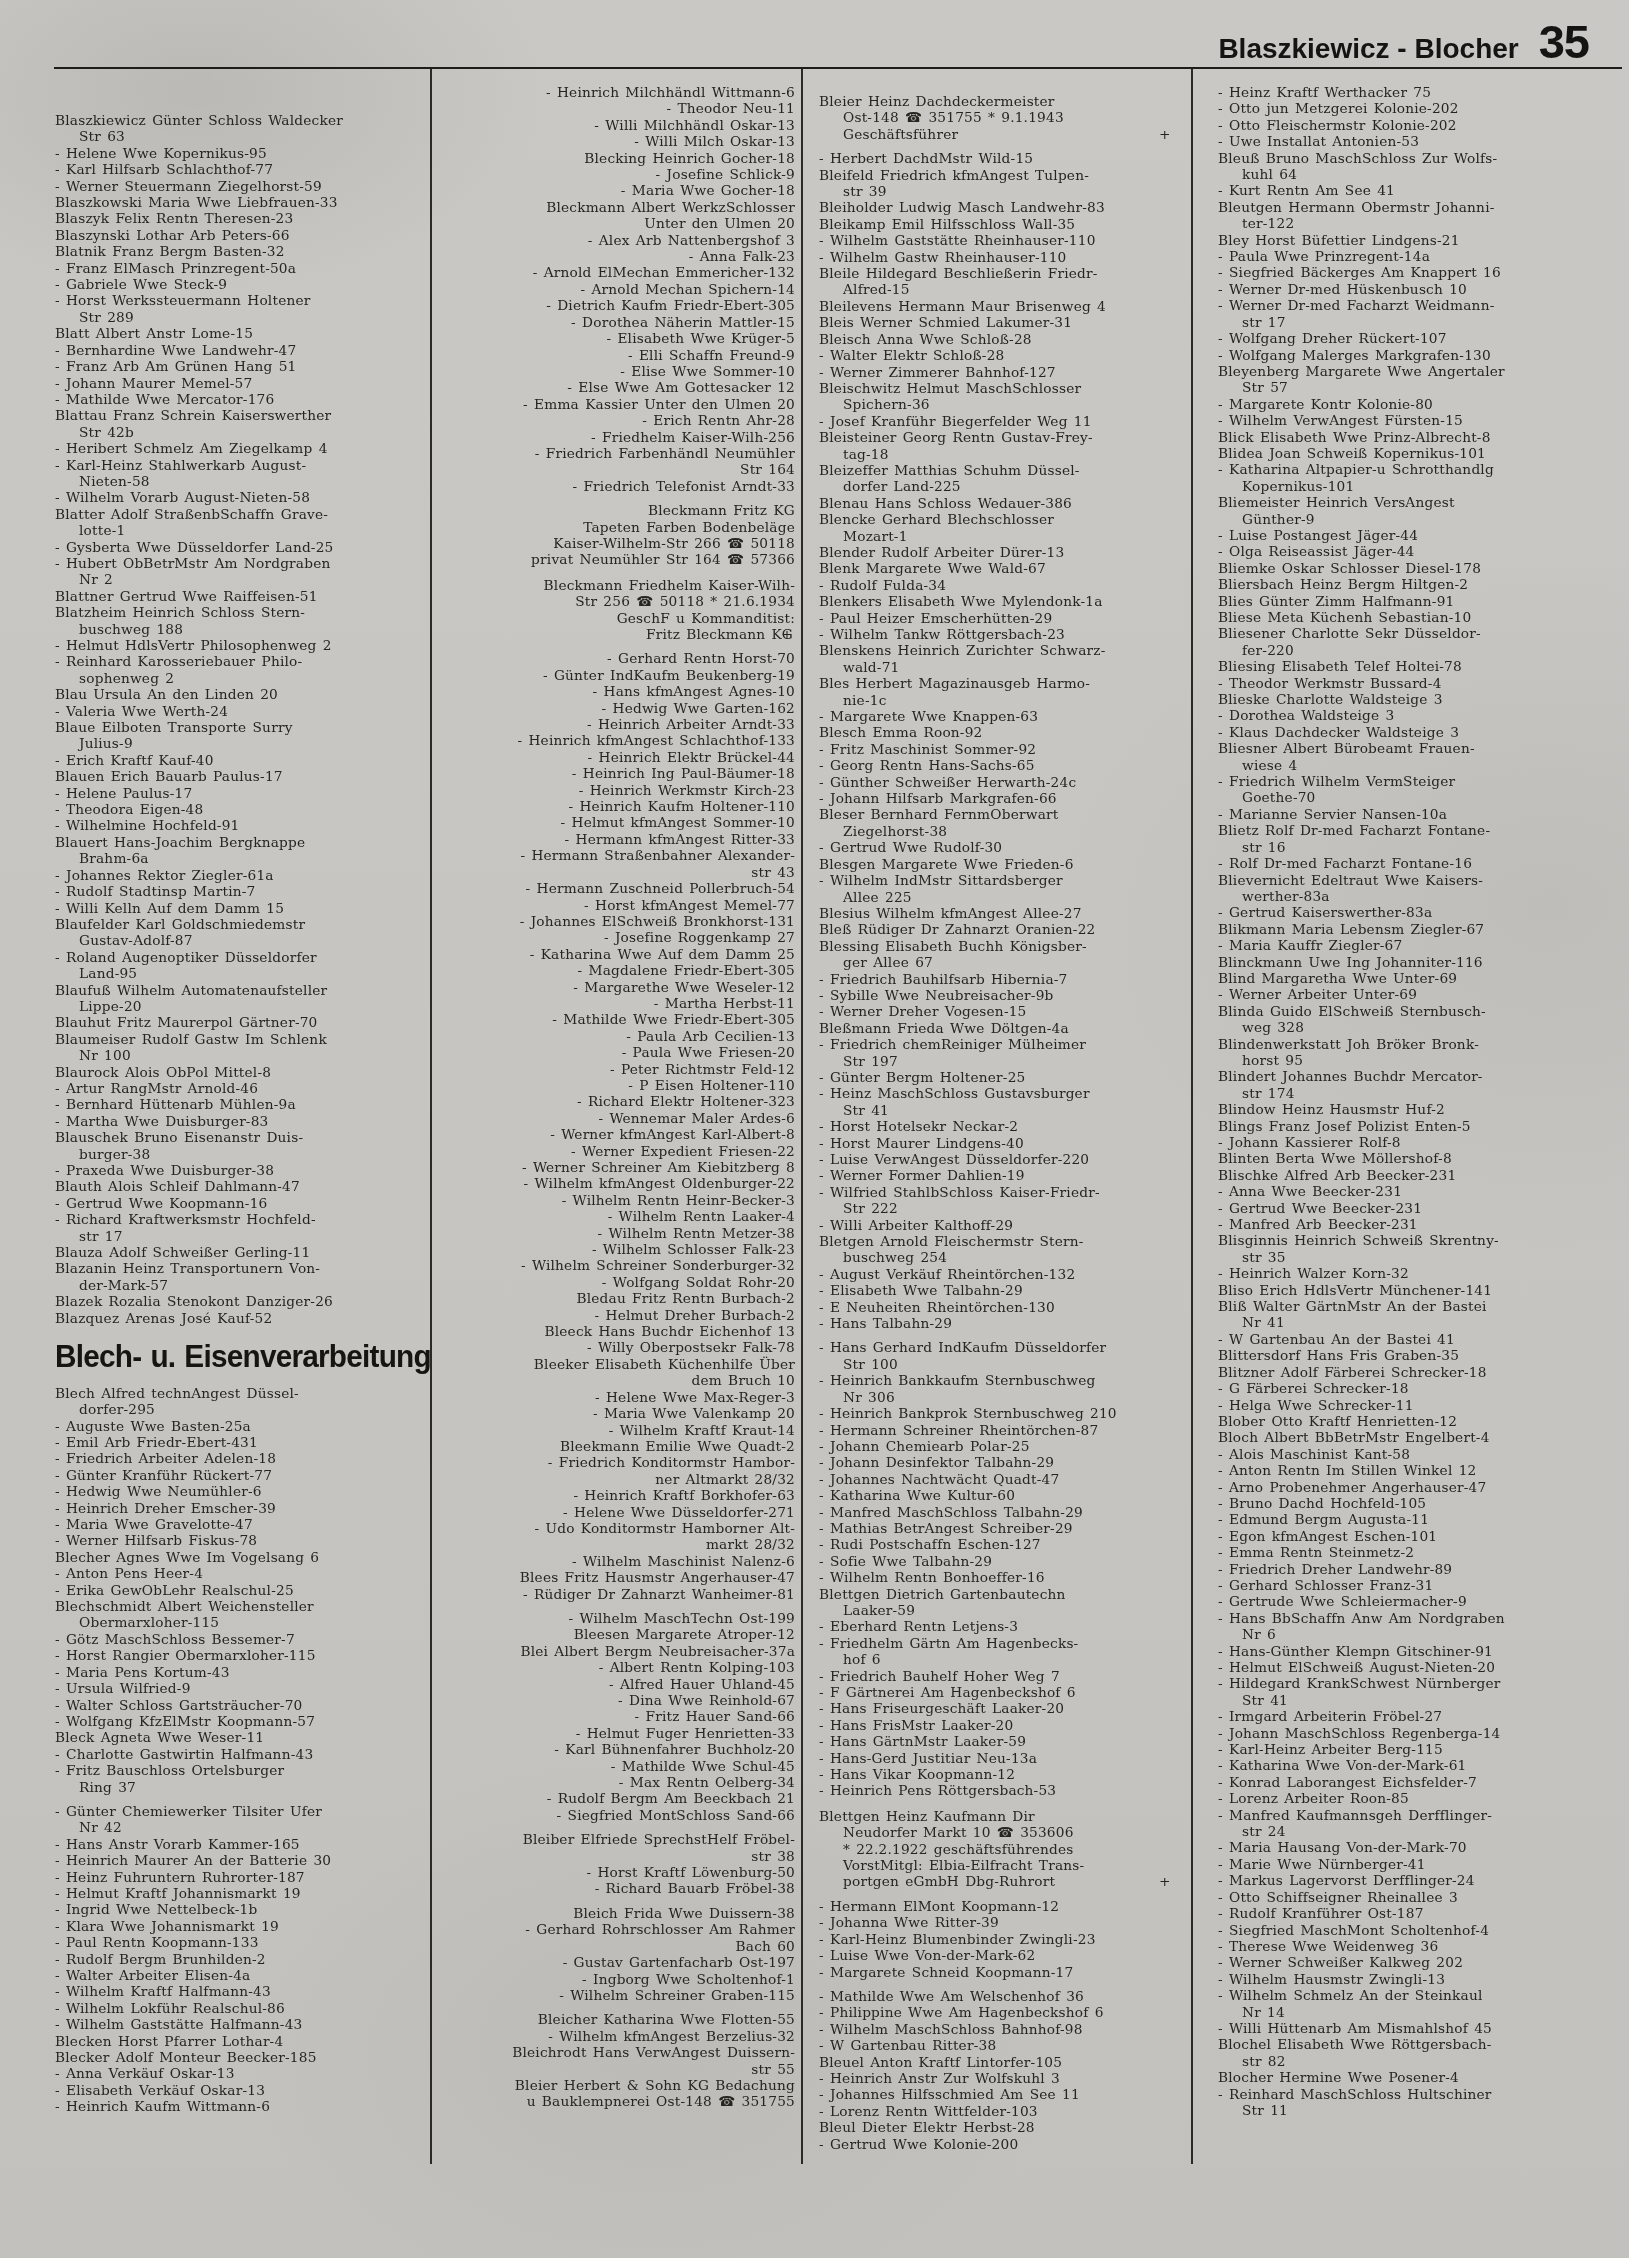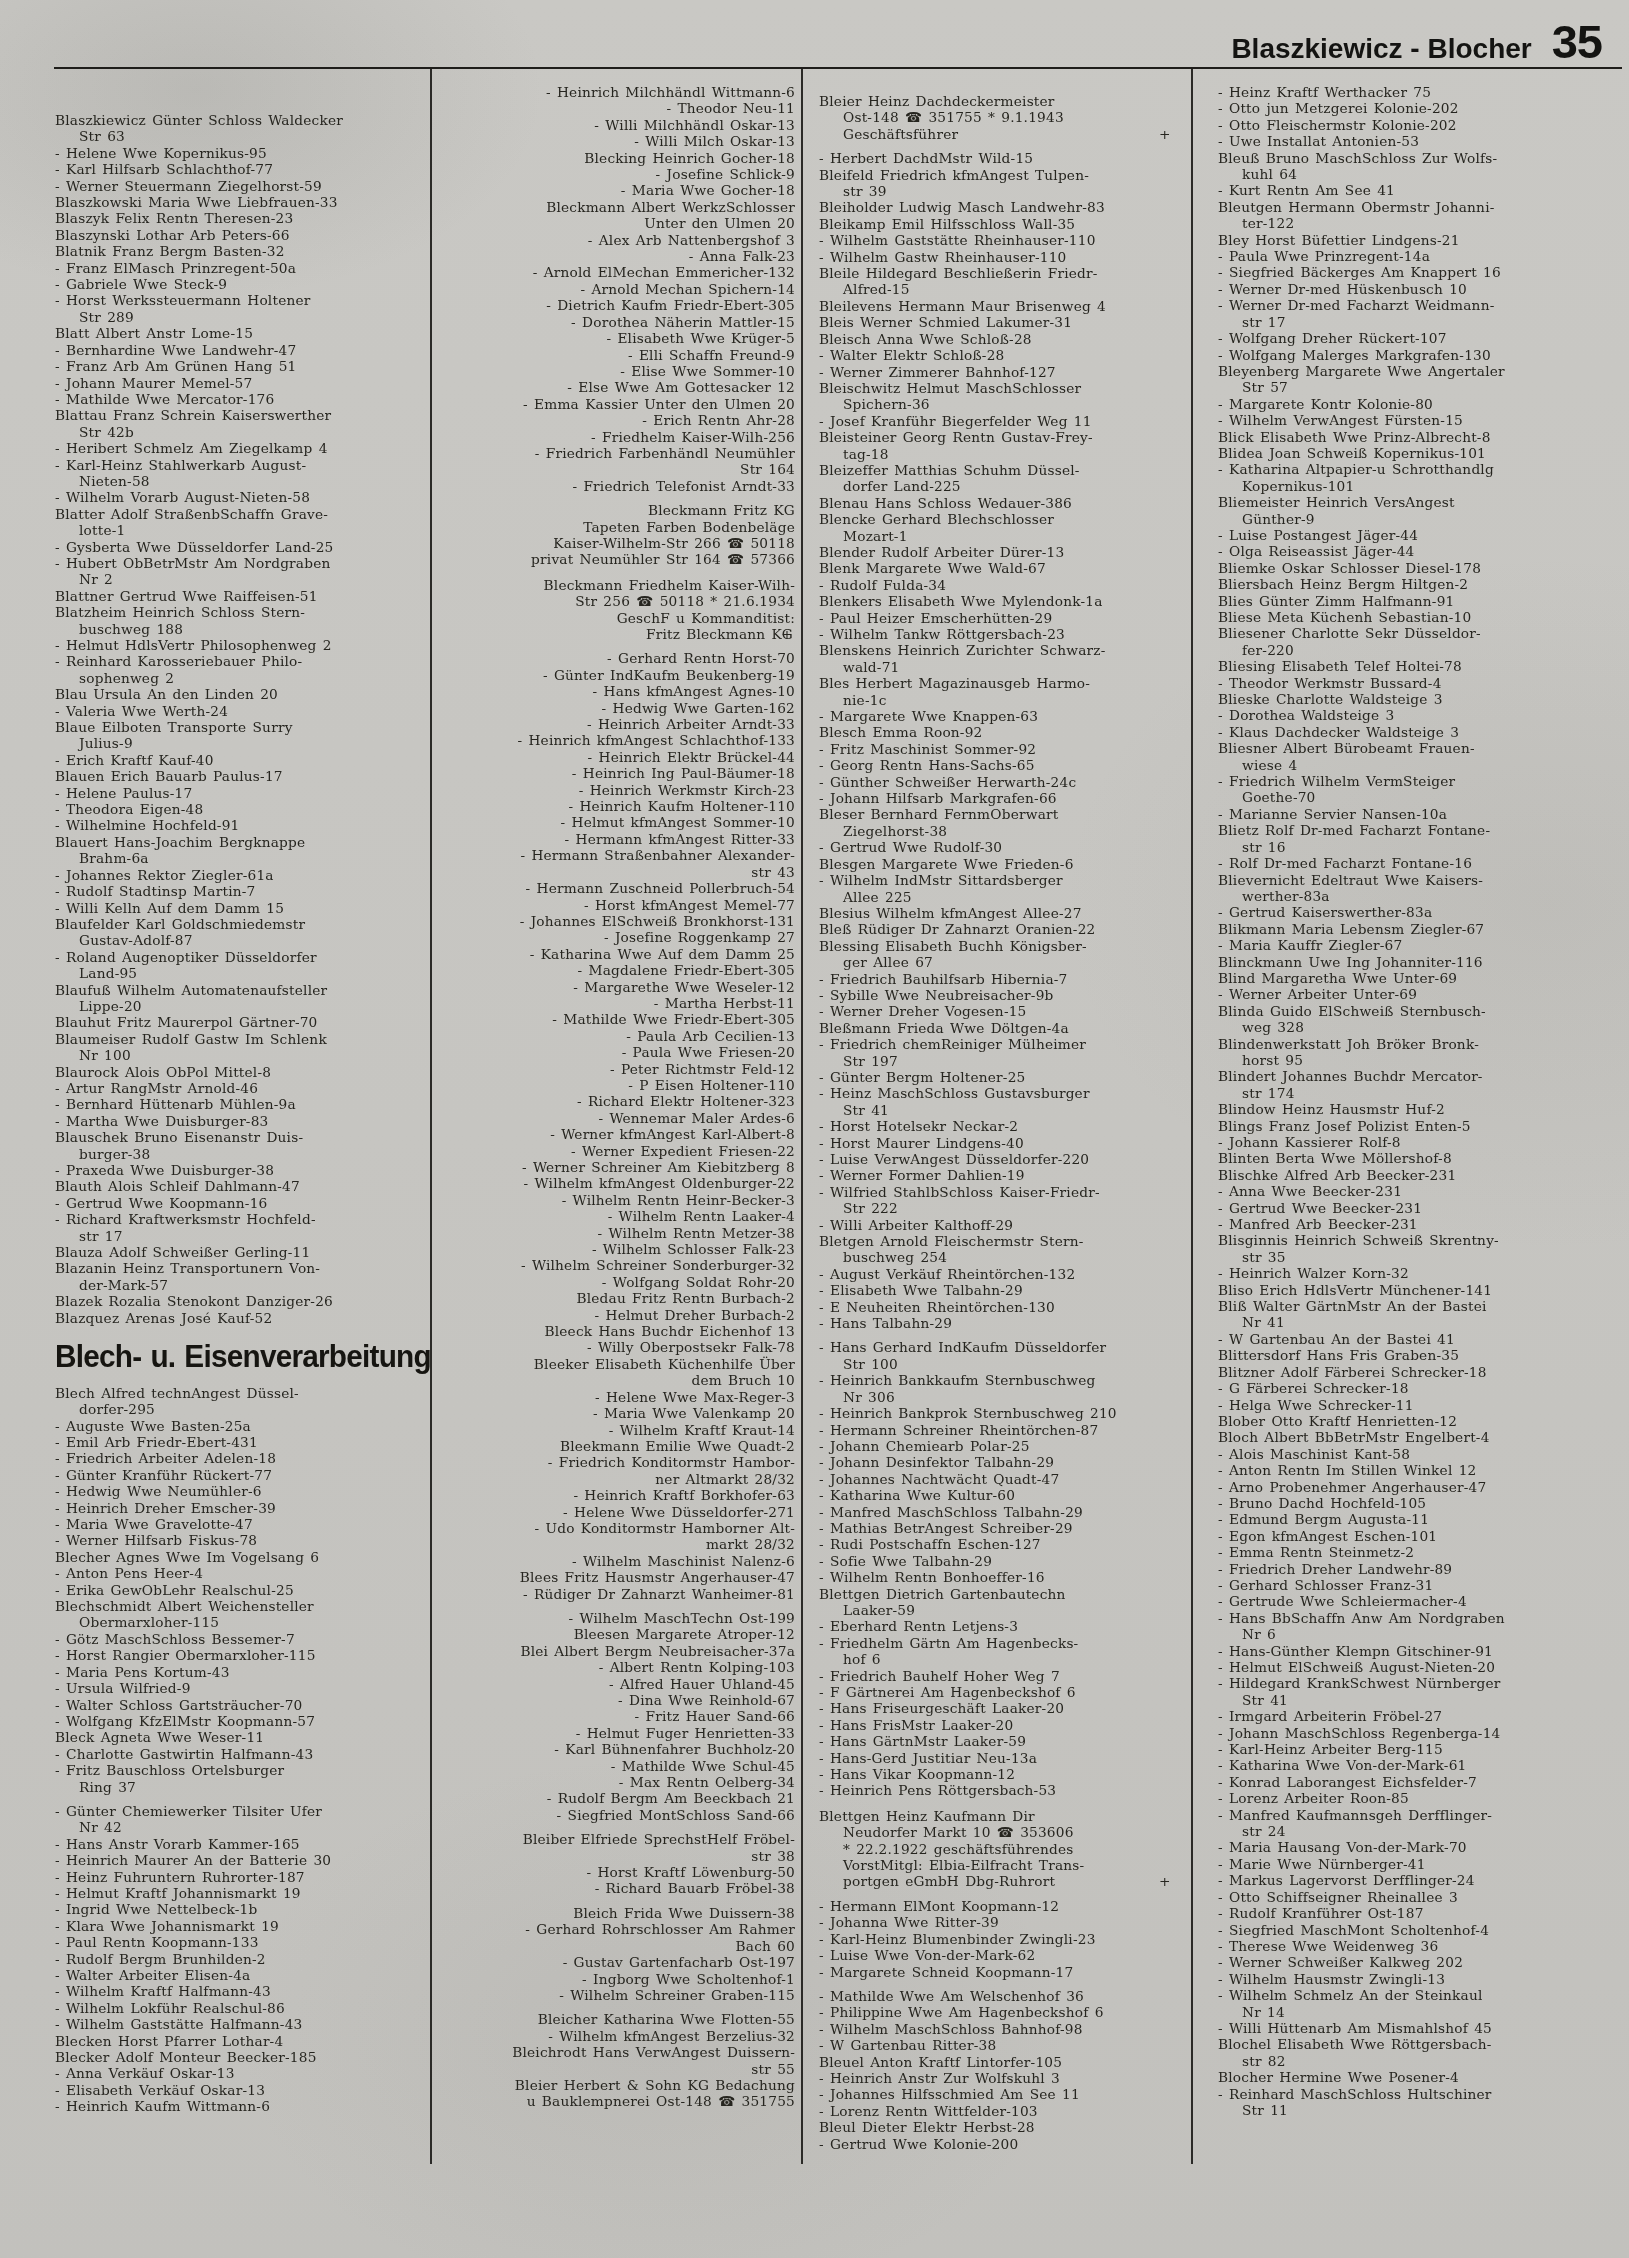--- a/index.html
+++ b/index.html
@@ -10,21 +10,21 @@
     background:
       radial-gradient(ellipse 498px 299px at 12% 4%, rgba(120,120,115,.18), rgba(0,0,0,0) 70%),
       radial-gradient(ellipse 697px 498px at 95% 40%, rgba(130,128,122,.12), rgba(0,0,0,0) 70%),
       radial-gradient(ellipse 597px 398px at 40% 90%, rgba(125,123,118,.10), rgba(0,0,0,0) 70%),
       linear-gradient(180deg,#c9c8c4 0%,#c6c5c1 50%,#c2c1bd 100%);
     overflow:hidden;
     font-family:"DejaVu Serif", serif;
     color:#26251f;
   }
   .page-header{
-    position:absolute;top:14px;right:28px;
+    position:absolute;top:14px;right:41px;
     display:flex;align-items:baseline;gap:20px;
     font-family:"Liberation Sans", sans-serif;
     color:#141412;
   }
   .header-title{font-size:28px;font-weight:700;letter-spacing:0px;}
   .header-pagenum{font-size:47px;font-weight:700;letter-spacing:-1px;}
   .header-rule{
     position:absolute;top:67px;left:54px;right:8px;height:2px;
     background:#1e1d1a;
   }
@@ -448,21 +448,21 @@
         <div class="entry">Bloch Albert BbBetrMstr Engelbert-4</div>
         <div class="entry">- Alois Maschinist Kant-58</div>
         <div class="entry">- Anton Rentn Im Stillen Winkel 12</div>
         <div class="entry">- Arno Probenehmer Angerhauser-47</div>
         <div class="entry">- Bruno Dachd Hochfeld-105</div>
         <div class="entry">- Edmund Bergm Augusta-11</div>
         <div class="entry">- Egon kfmAngest Eschen-101</div>
         <div class="entry">- Emma Rentn Steinmetz-2</div>
         <div class="entry">- Friedrich Dreher Landwehr-89</div>
         <div class="entry">- Gerhard Schlosser Franz-31</div>
-        <div class="entry">- Gertrude Wwe Schleiermacher-4</div>
+        <div class="entry">- Gertrude Wwe Schleiermacher-9</div>
         <div class="entry">- Hans BbSchaffn Anw Am Nordgraben<br>Nr 6</div>
         <div class="entry">- Hans-Günther Klempn Gitschiner-91</div>
         <div class="entry">- Helmut ElSchweiß August-Nieten-20</div>
         <div class="entry">- Hildegard KrankSchwest Nürnberger<br>Str 41</div>
         <div class="entry">- Irmgard Arbeiterin Fröbel-27</div>
         <div class="entry">- Johann MaschSchloss Regenberga-14</div>
         <div class="entry">- Karl-Heinz Arbeiter Berg-115</div>
         <div class="entry">- Katharina Wwe Von-der-Mark-61</div>
         <div class="entry">- Konrad Laborangest Eichsfelder-7</div>
         <div class="entry">- Lorenz Arbeiter Roon-85</div>

